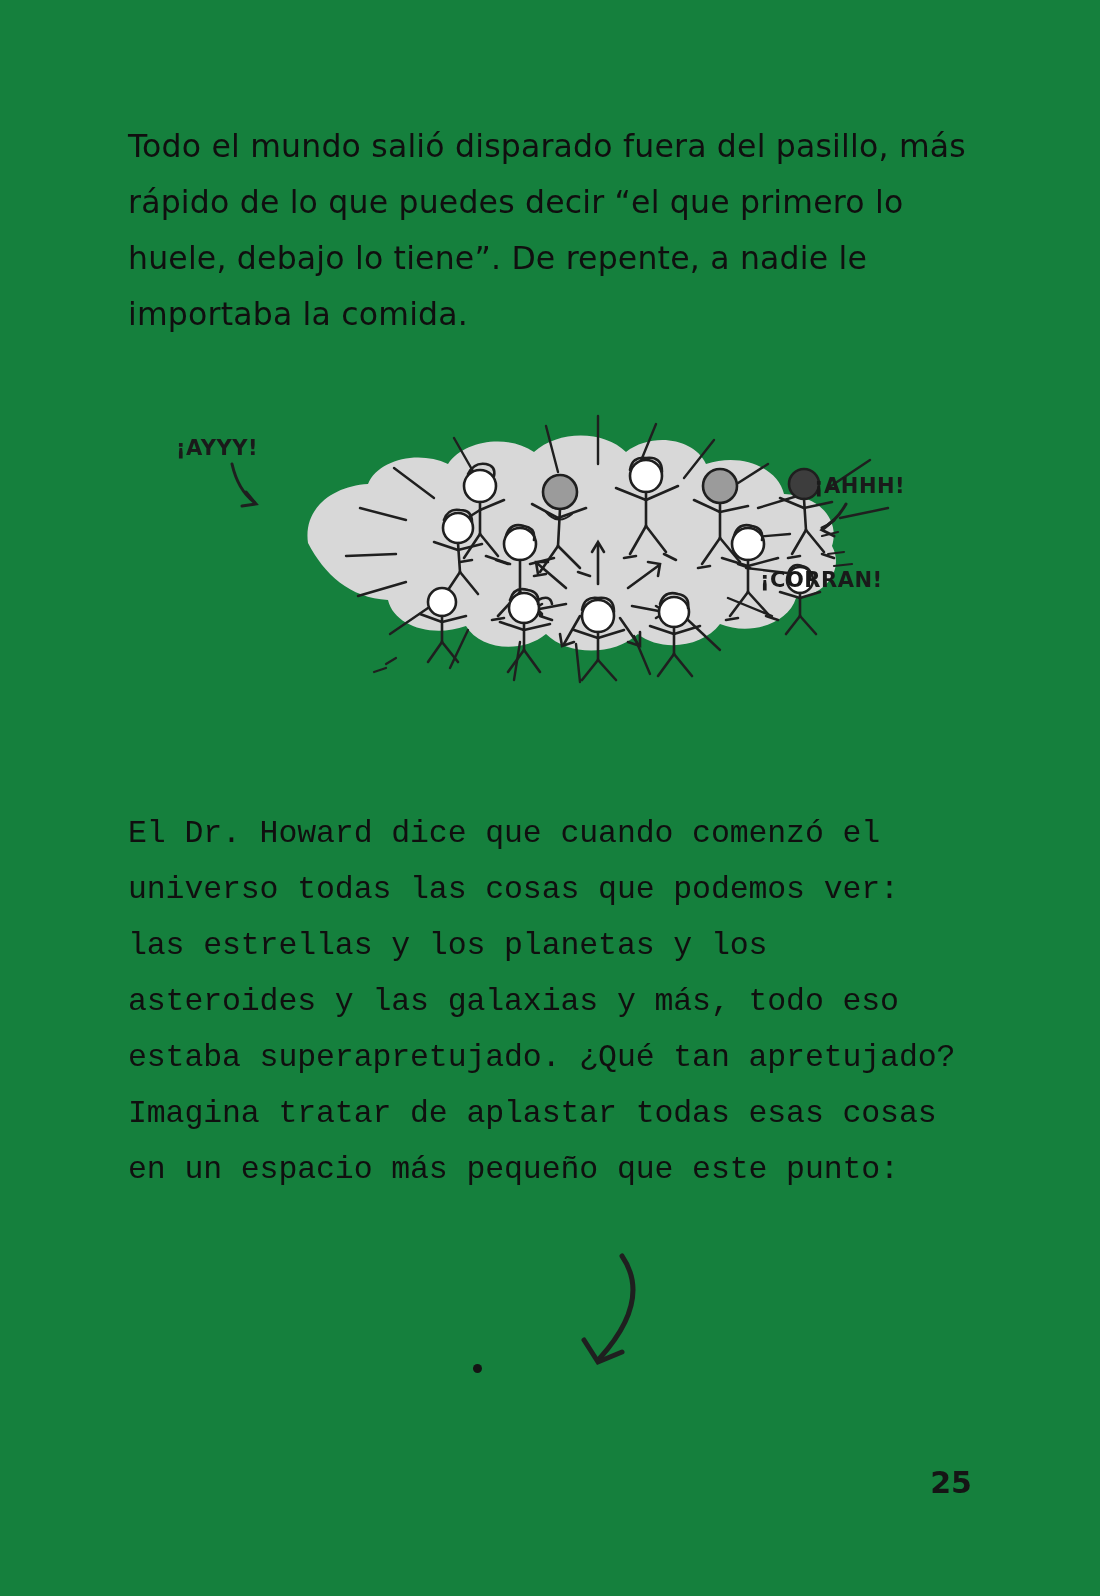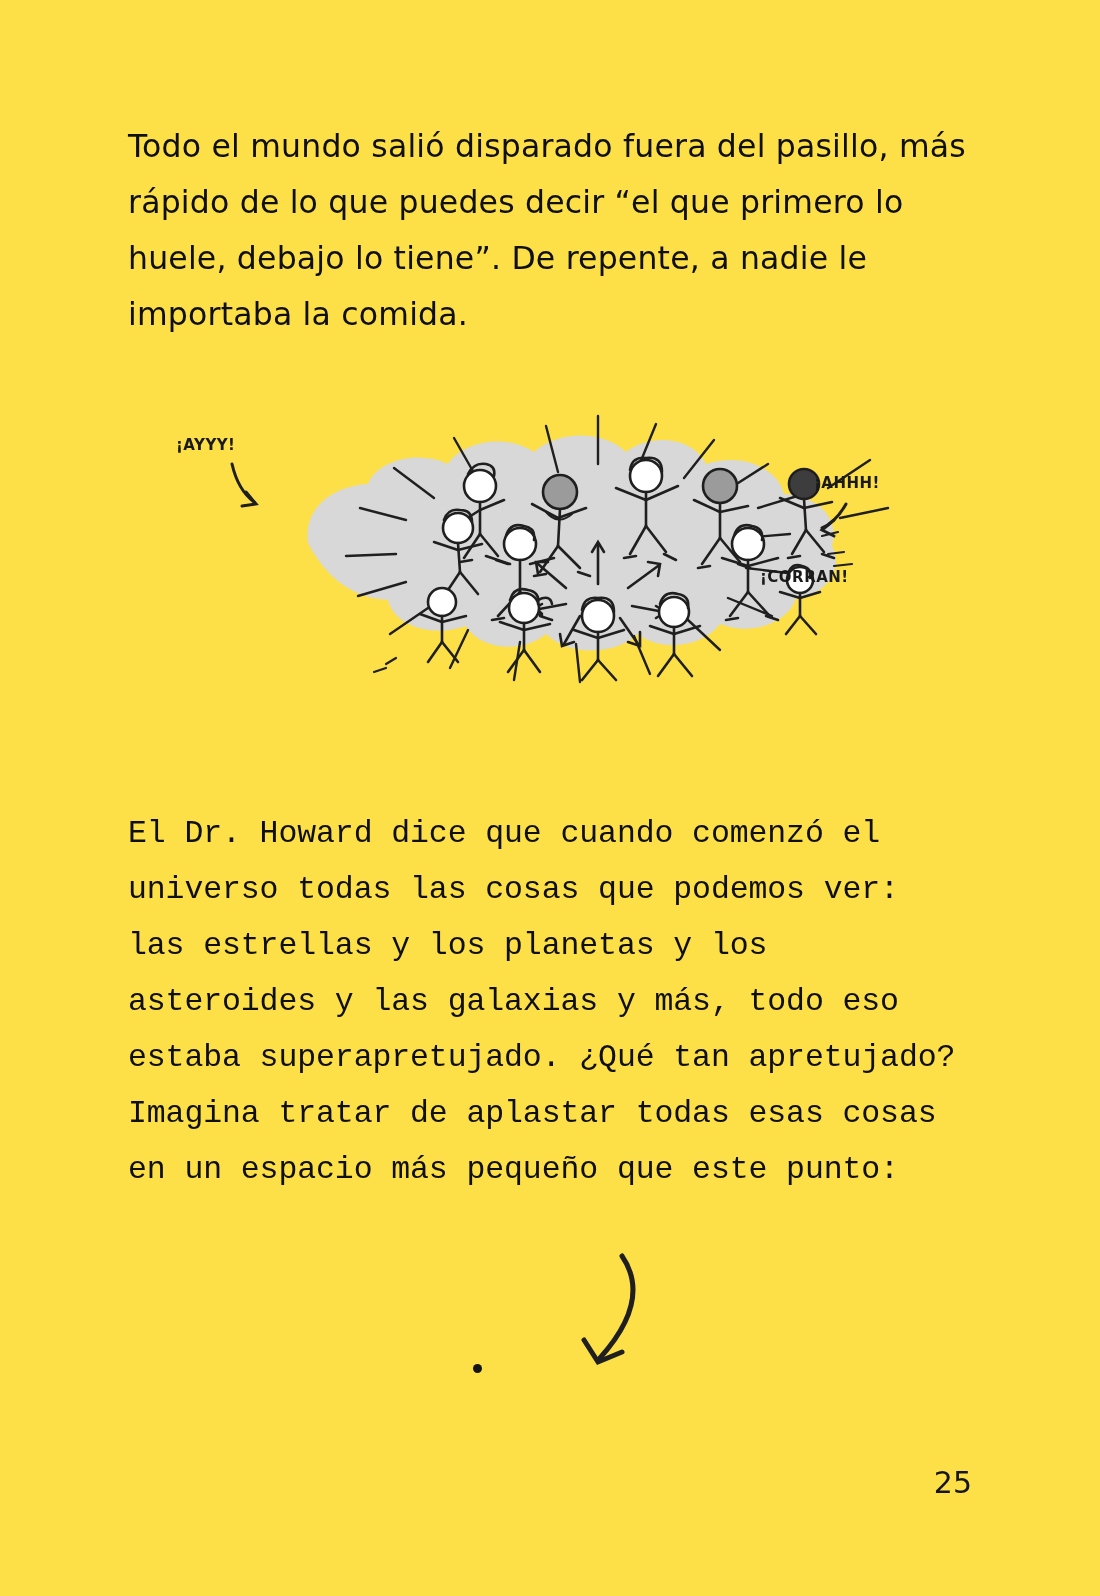--- a/index.html
+++ b/index.html
@@ -4,21 +4,21 @@
 <style>
   html, body {
     margin: 0;
     padding: 0;
     background: #ffffff;
   }
   .page {
     position: relative;
     width: 1100px;
     height: 1596px;
-    background: #fde047;
+    background: #15803d;
     overflow: hidden;
     font-family: "DejaVu Sans", sans-serif;
   }
   .content {
     position: absolute;
     left: 128px;
     top: 118px;
     width: 840px;
   }
   .para {
@@ -43,21 +43,21 @@
     height: 330px;
     margin: 6px 0 0 0;
   }
   .illo svg { display: block; }
   .shout {
     position: absolute;
     font-family: "DejaVu Sans", sans-serif;
     font-weight: 700;
     color: #1a1a1a;
     letter-spacing: 0.5px;
-    font-size: 15px;
+    font-size: 21px;
     white-space: nowrap;
   }
   .shout-ayyy { left: 48px; top: 68px; }
   .shout-ahhh { left: 670px; top: 106px; margin-left: 16px; }
   .shout-corran { left: 632px; top: 200px; }
 
   
   .dotblock {
     position: relative;
     width: 840px;
@@ -72,21 +72,21 @@
     height: 9px;
     border-radius: 50%;
     background: #141414;
   }
   .pagenum {
     position: absolute;
     right: 128px;
     bottom: 96px;
     font-family: "DejaVu Sans", sans-serif;
     font-size: 30px;
-    font-weight: 400;
+    font-weight: 700;
     color: #151515;
   }
 </style>
 </head>
 <body>
 
 <div class="page">
 
   <div class="content">
 

